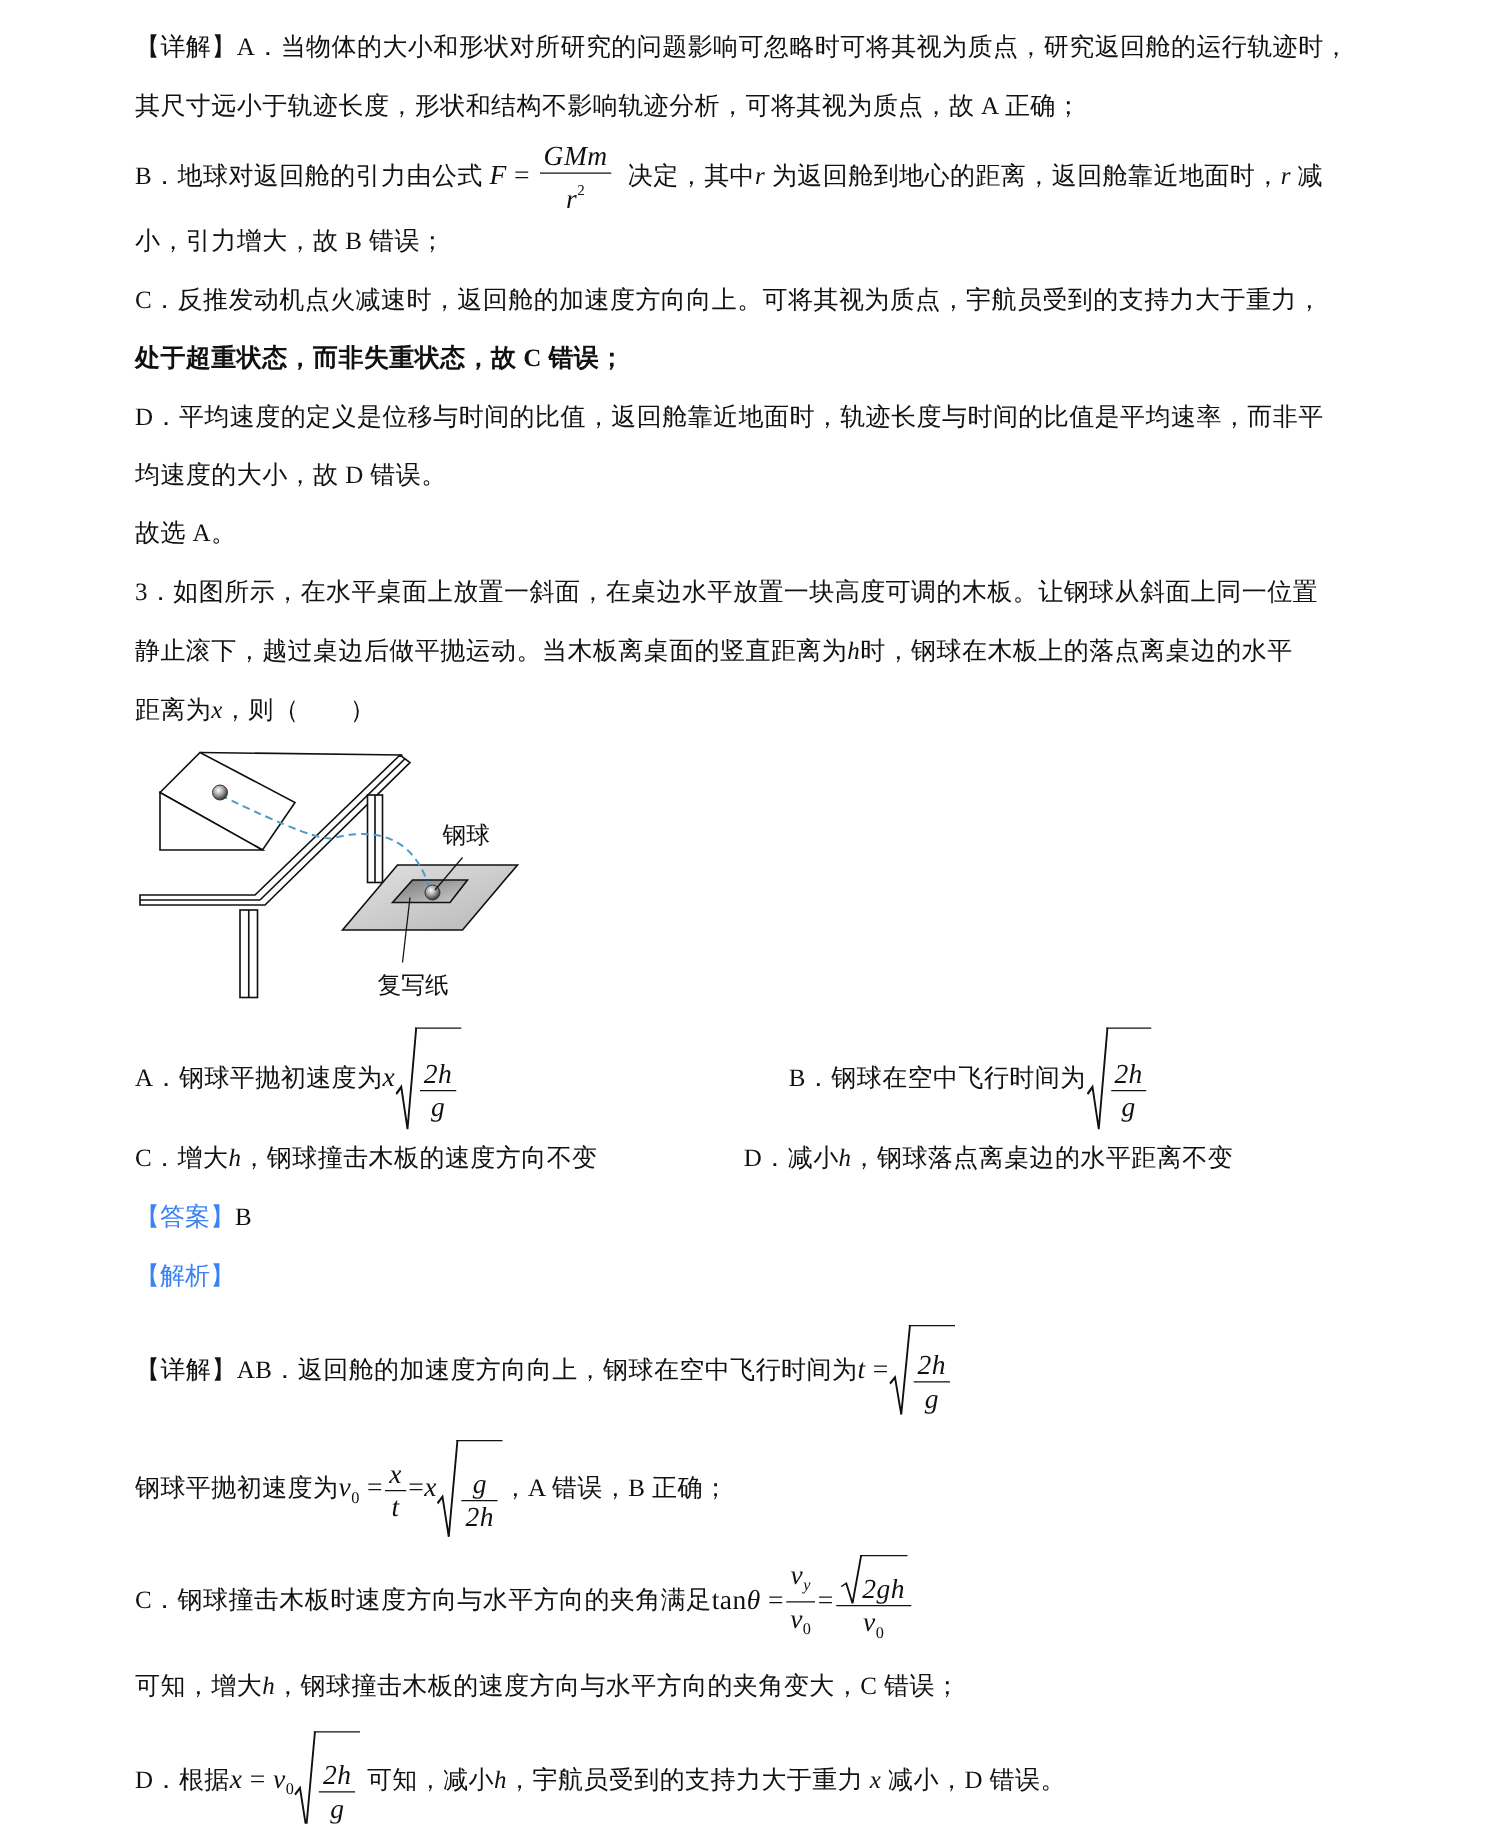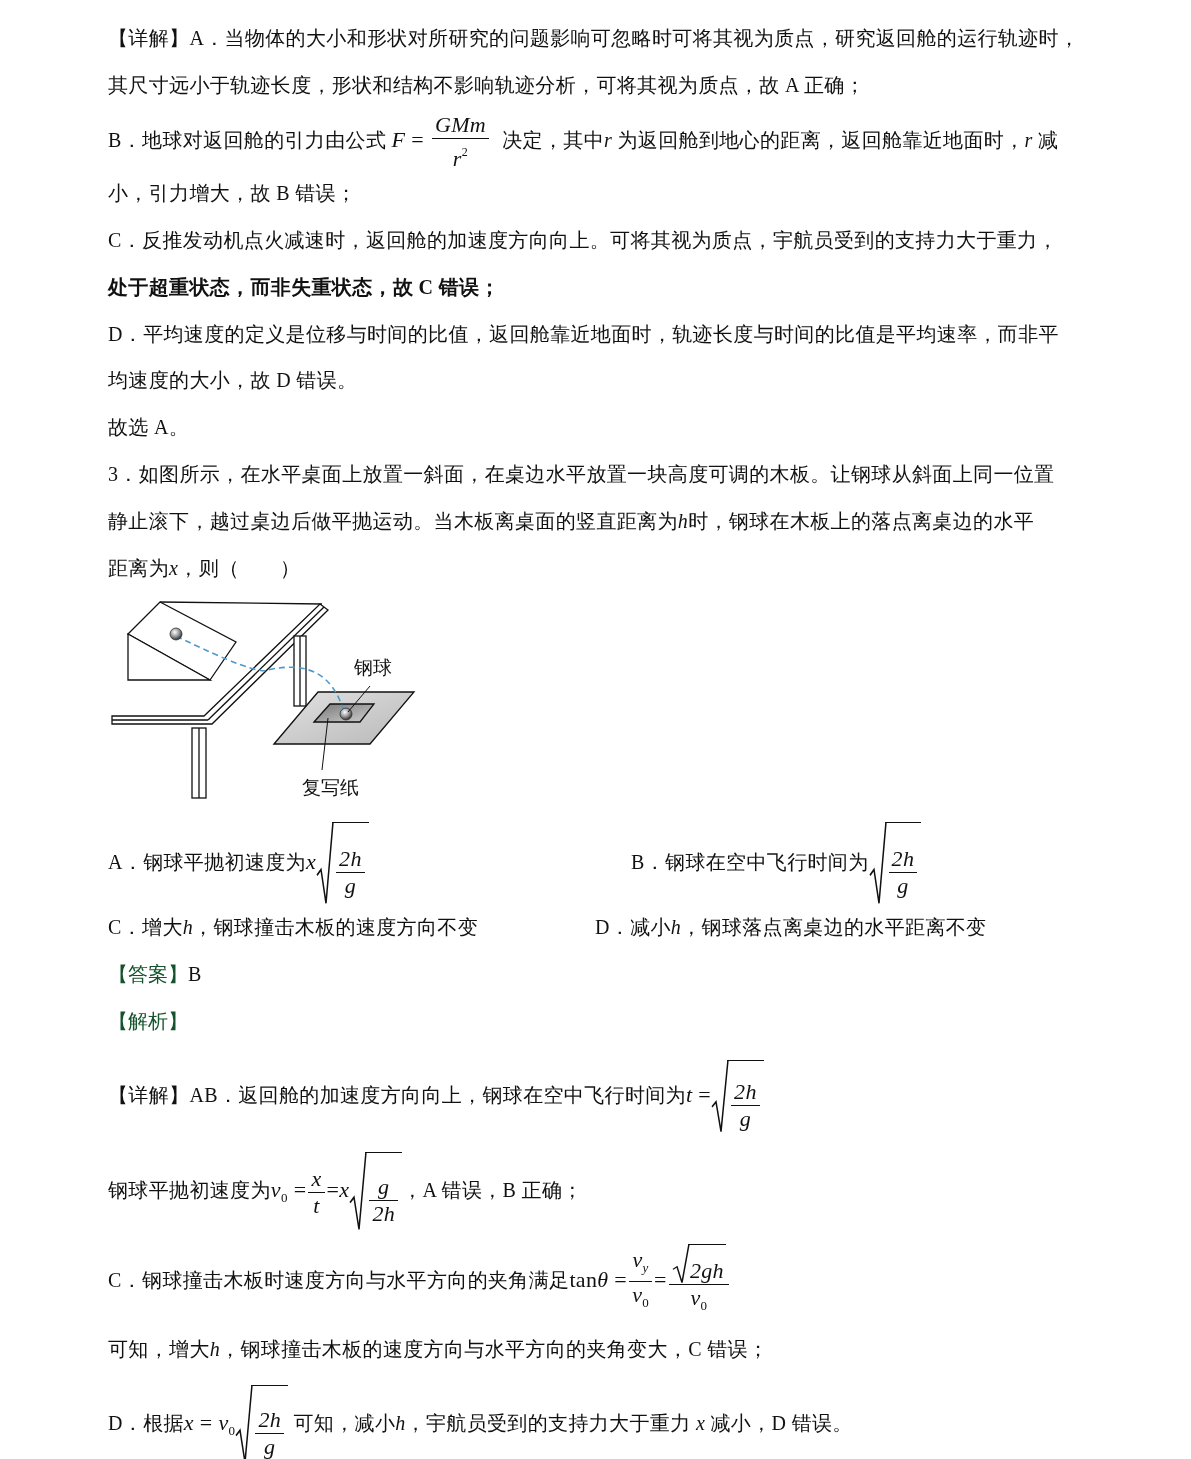--- a/index.html
+++ b/index.html
@@ -4,21 +4,21 @@
 <style>
   html, body { margin: 0; padding: 0; background: #ffffff; }
   body {
     width: 1191px; height: 1459px; position: relative; overflow: hidden;
     font-family: "Liberation Serif", "DejaVu Serif", serif;
     color: #111; font-size: 20px;
   }
   .line { position: absolute; left: 108px; white-space: nowrap; line-height: 28px; }
   .wide { letter-spacing: 0.35px; }
   .it { font-style: italic; font-family: "Liberation Serif", serif; }
-  .blue { color: #14532d; }
+  .blue { color: #3b82f6; }
   .frac { display: inline-block; vertical-align: middle; text-align: center; margin: 0 2px; }
   .frac > span { display: block; line-height: 26px; padding: 0 3px; }
   .frac > .num { border-bottom: 1.2px solid #111; }
   .sqrt { display: inline-block; vertical-align: middle; position: relative; padding-left: 16px; }
   .sqrt .rad { position: absolute; left: 0; top: 0; height: 100%; width: 18px; }
   .sqrt .body { display: inline-block; border-top: 1.3px solid #111; padding: 13px 2px 0 2px; }
   .sub { font-size: 13px; vertical-align: -5px; }
   .sup { font-size: 12px; vertical-align: 10px; }
   .math { font-family: "Liberation Serif", serif; font-size: 22px; }
   .opt { position: absolute; white-space: nowrap; line-height: 28px; }

